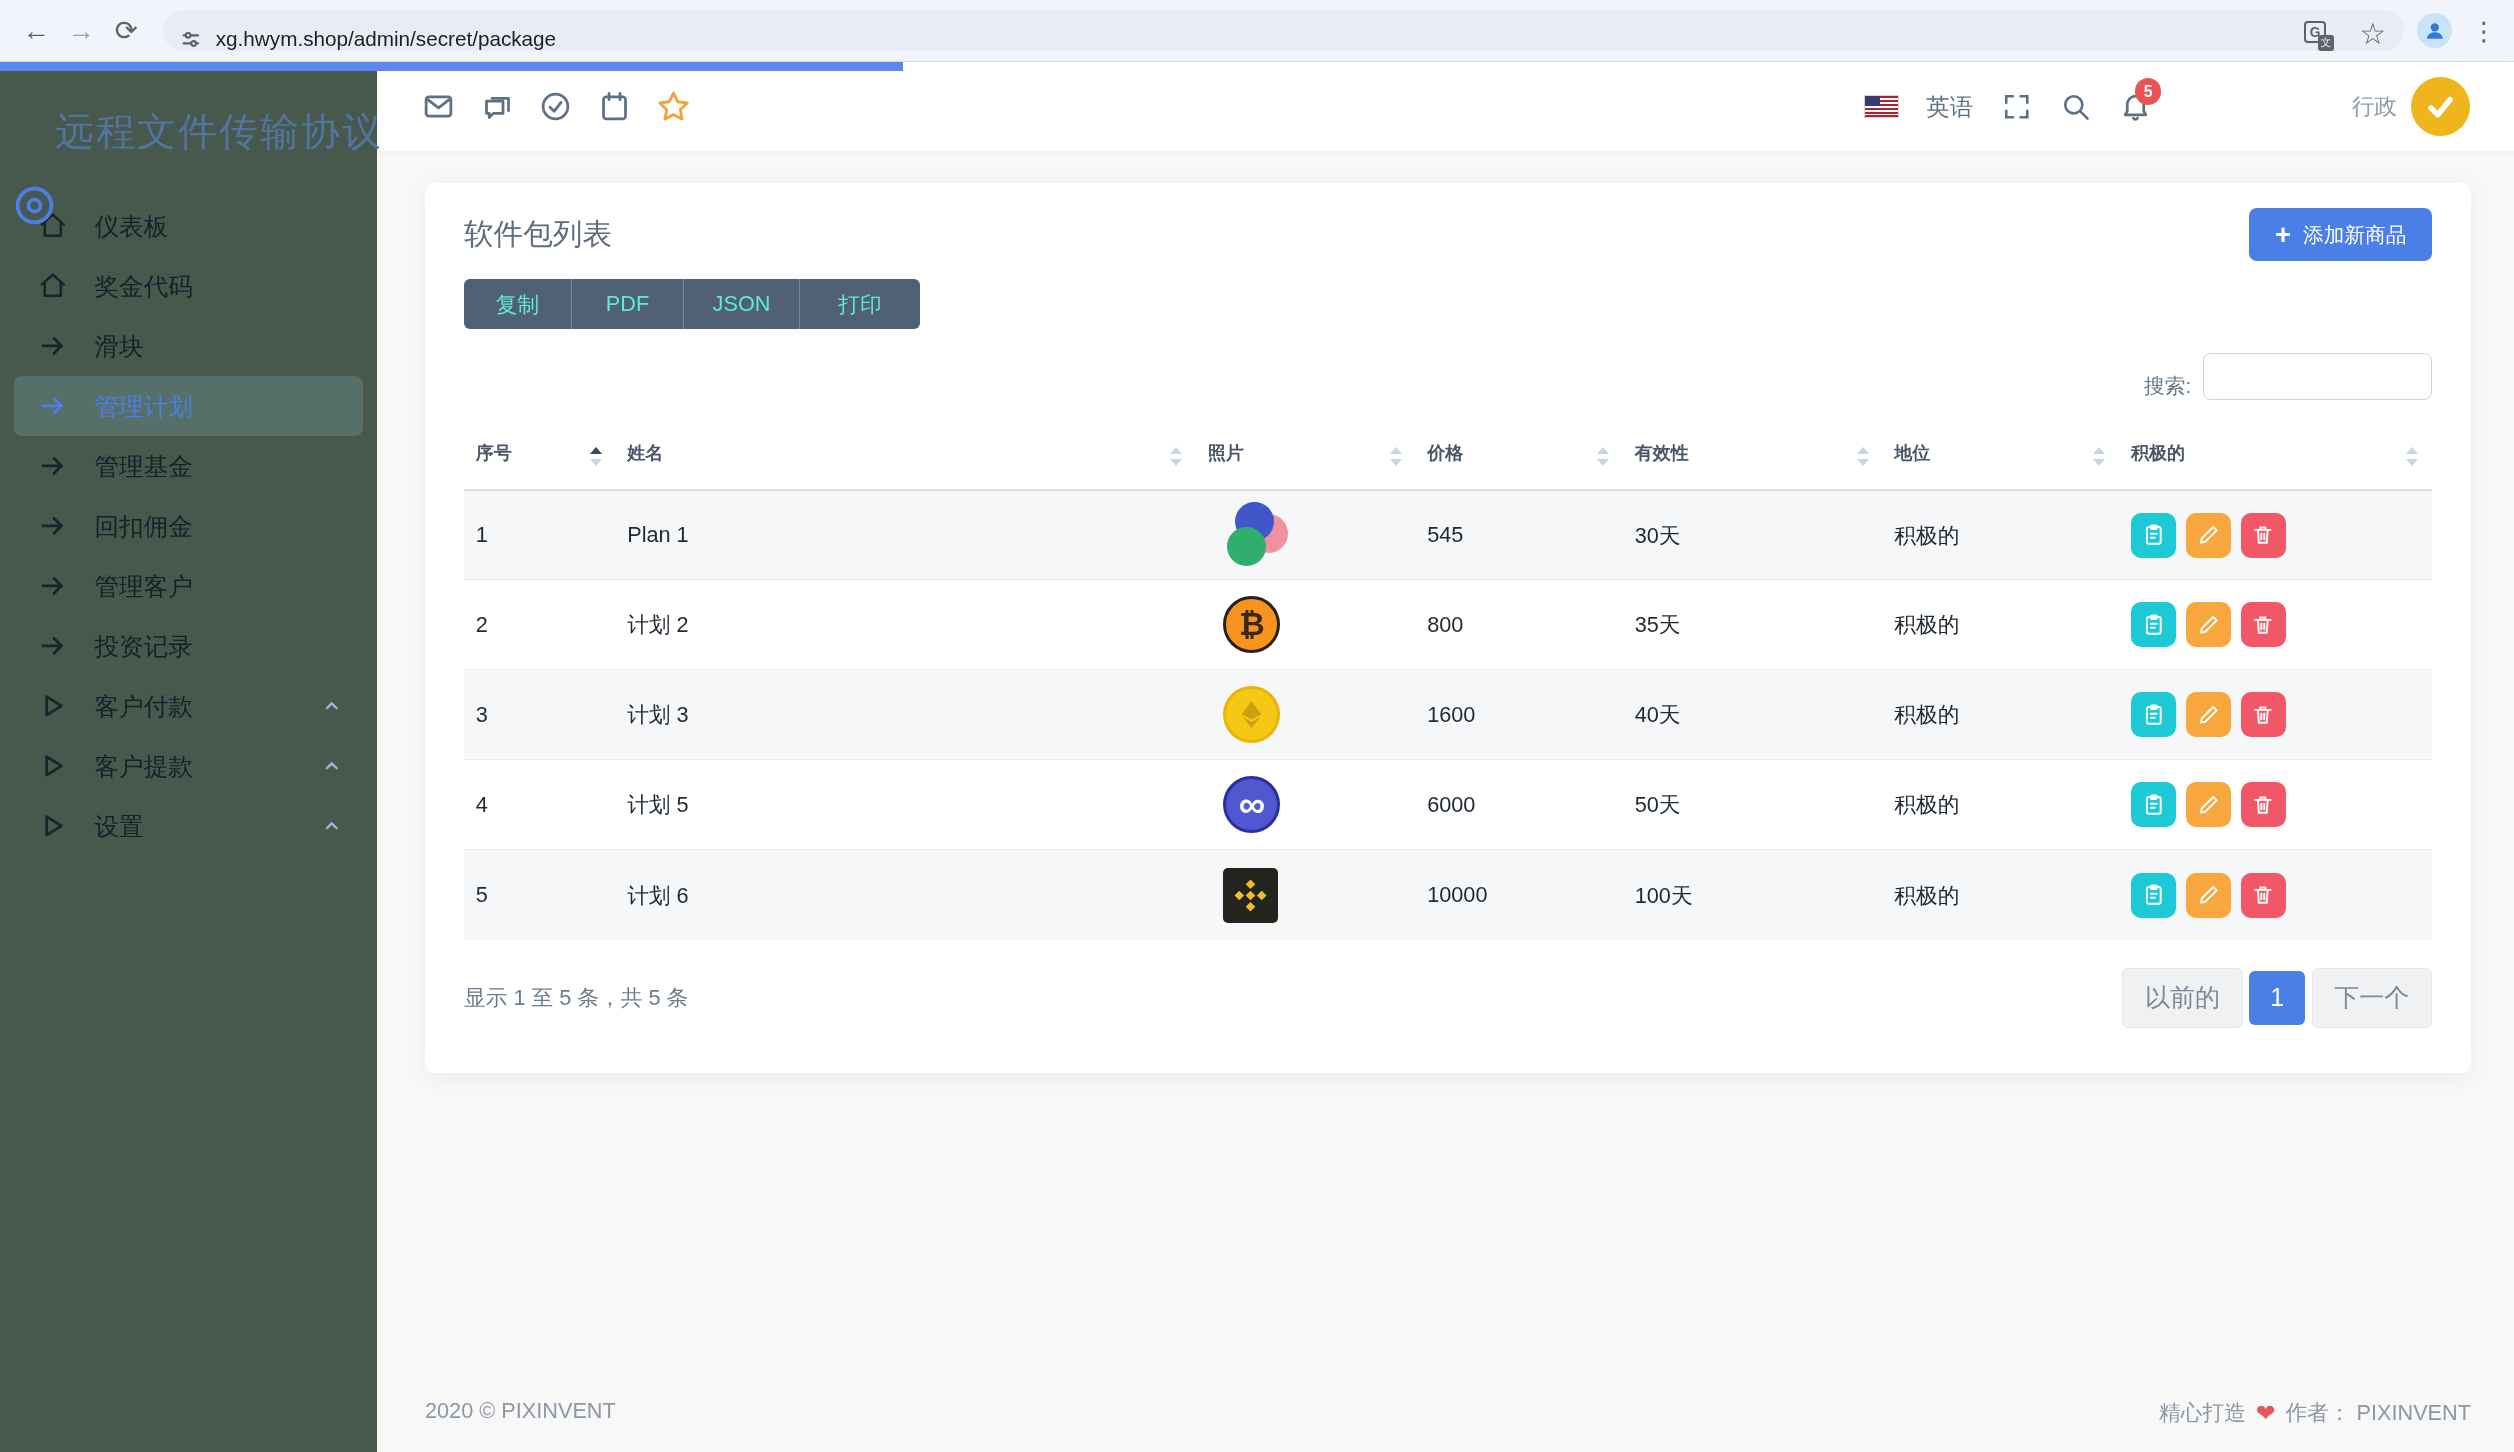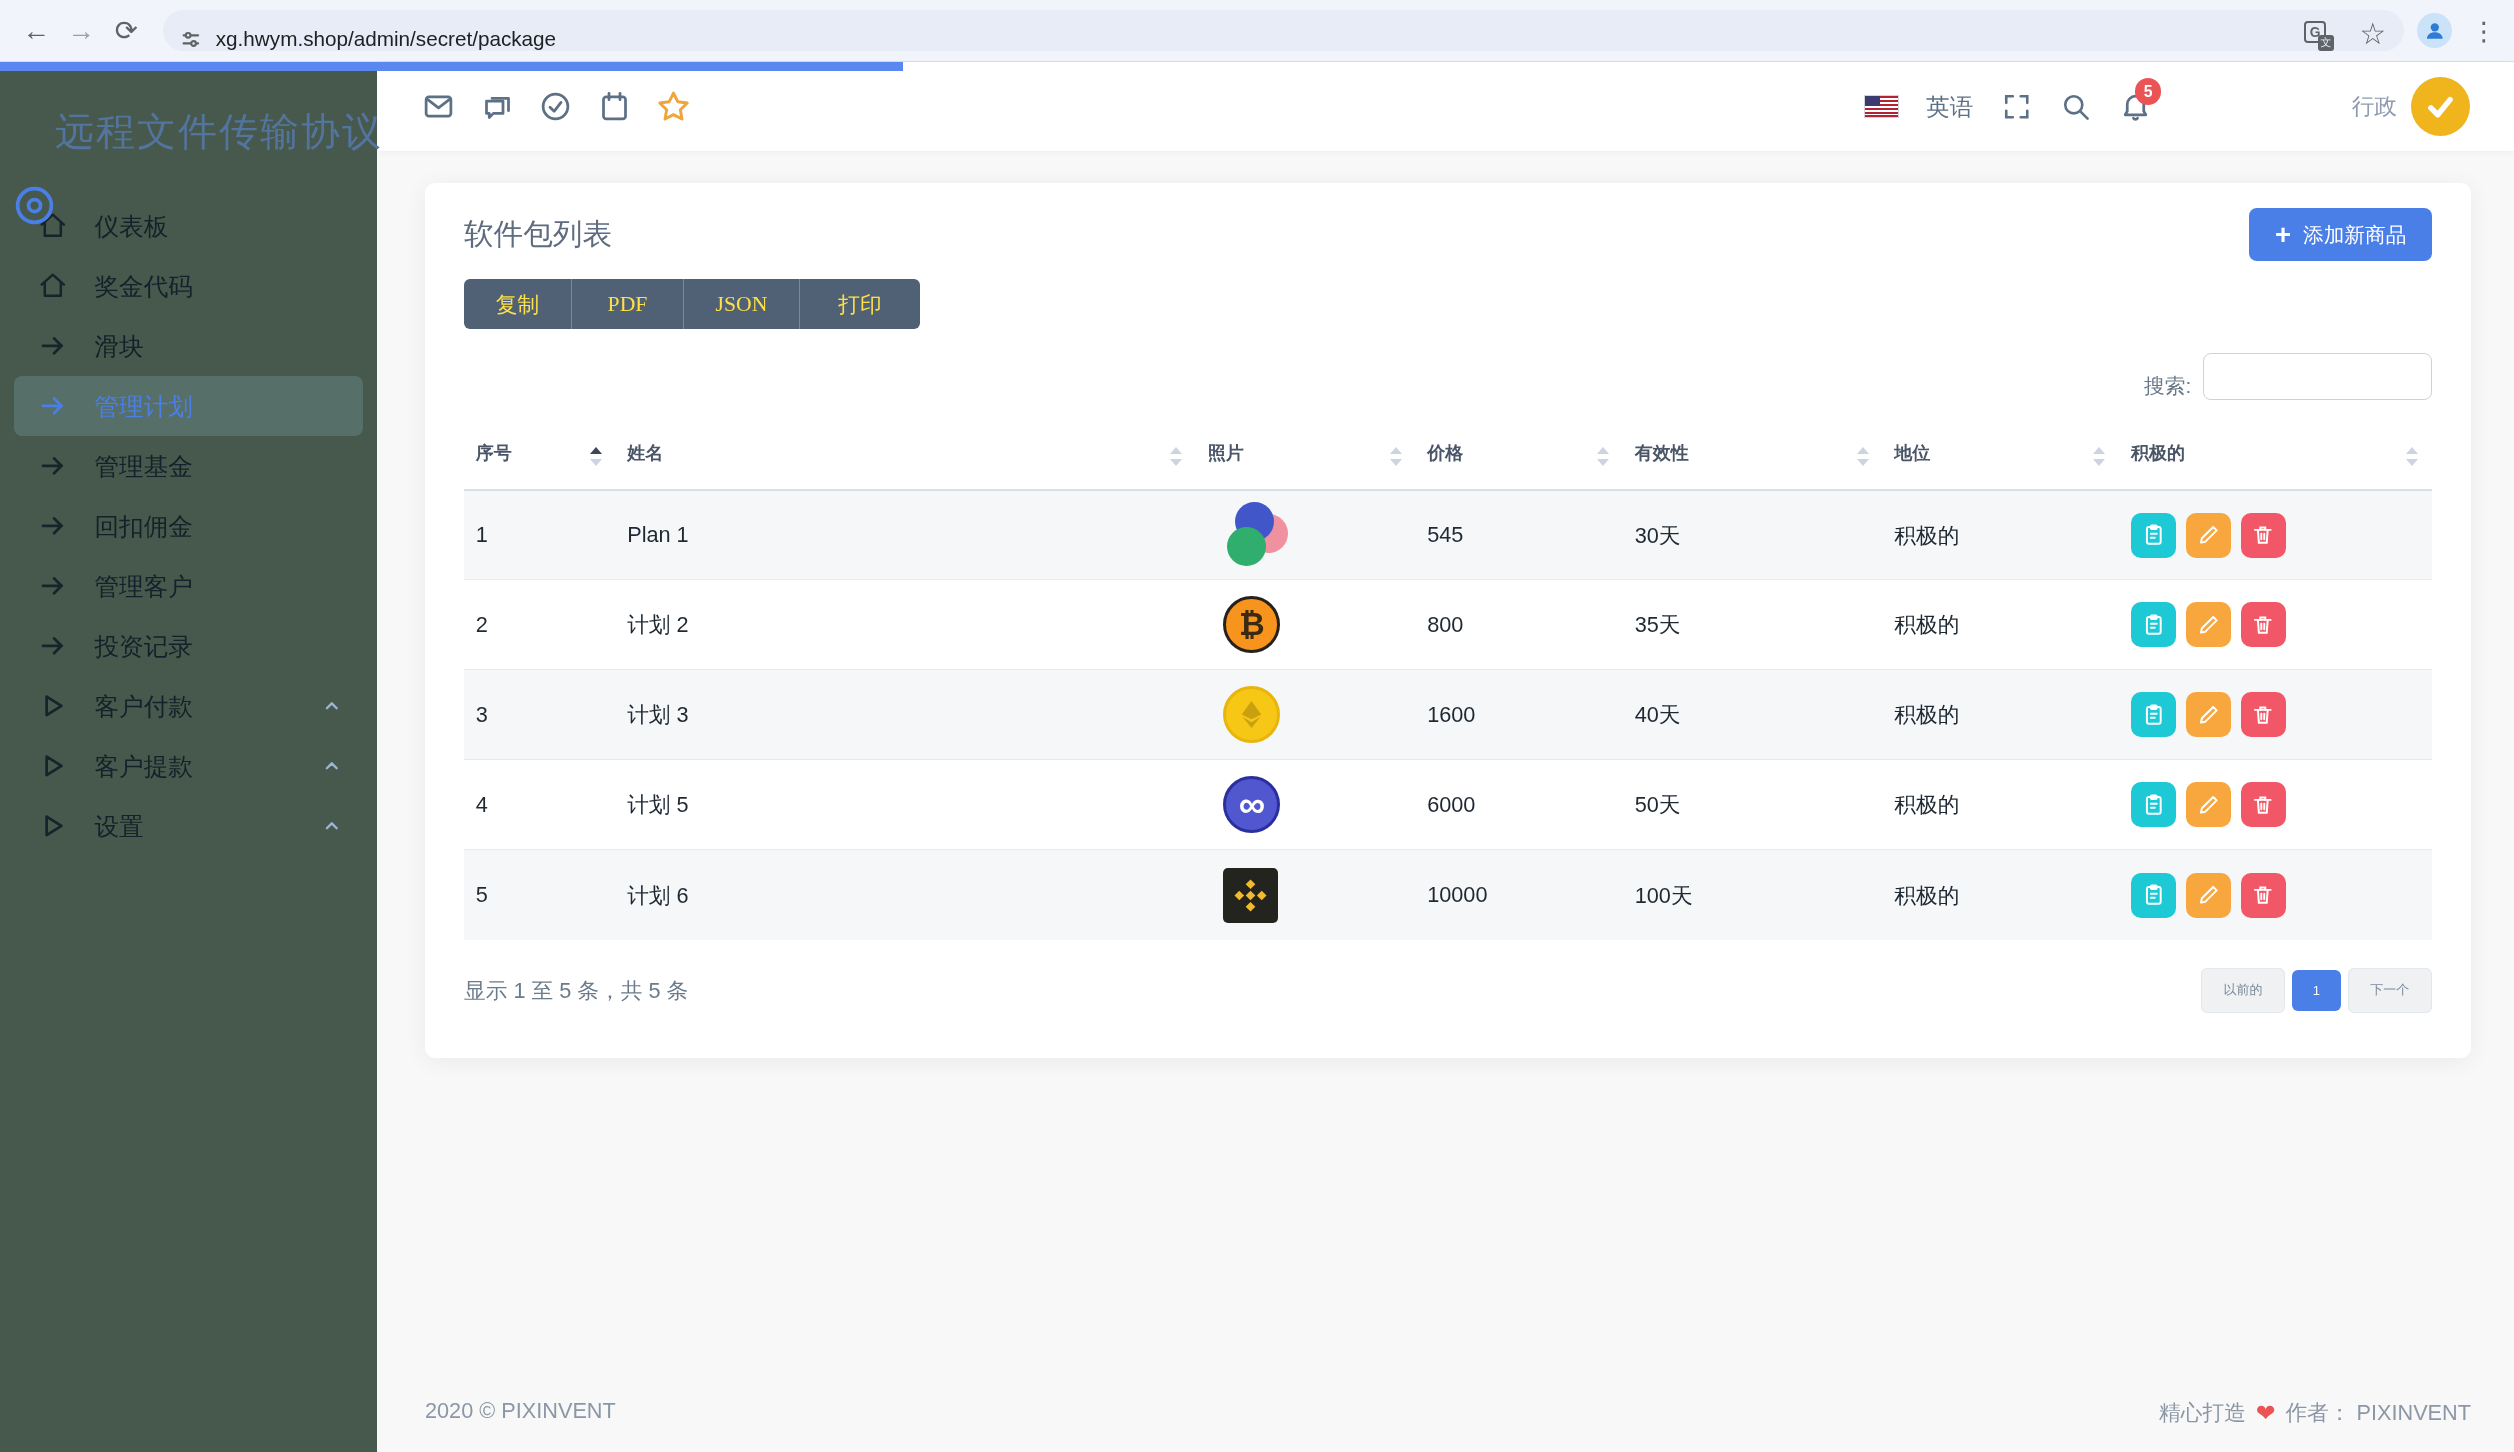--- a/index.html
+++ b/index.html
@@ -74,22 +74,22 @@
   .content { flex:1; padding:31.5px 44px 0 48px; }
   .card { background:#ffffff; border-radius:9.9px; box-shadow:0 3.9px 23.6px rgba(0,0,0,.06);
           padding:25.6px 39px 45px; }
   .card-head { display:flex; justify-content:space-between; align-items:center; }
   .card-title { font-size:29.6px; font-weight:normal; color:#5e6c80; }
   .add-btn { display:flex; align-items:center; height:53px; padding:0 25.6px; border:none;
              background:#4a7fe8; color:#fff; font-size:20.7px; border-radius:7.9px; cursor:pointer;
              font-family:inherit; }
   .add-btn .plus { font-size:27.6px; margin-right:11.8px; font-weight:bold; }
   .export-group { display:flex; margin-top:17.7px; }
-  .exp-btn { border:none; background:#506175; color:#fde047; font-size:21.7px; padding:10.8px 0;
-             cursor:pointer; border-right:1px solid rgba(255,255,255,.25); font-family:Liberation Serif, serif; }
+  .exp-btn { border:none; background:#506175; color:#5eead4; font-size:21.7px; padding:10.8px 0;
+             cursor:pointer; border-right:1px solid rgba(255,255,255,.25); font-family:Liberation Sans, sans-serif; }
   .exp-btn:nth-child(1){ width:108px; border-radius:5.9px 0 0 5.9px; }
   .exp-btn:nth-child(2){ width:112px; }
   .exp-btn:nth-child(3){ width:116px; }
   .exp-btn:nth-child(4){ width:120px; border-radius:0 5.9px 5.9px 0; border-right:none; }
   .search-row { margin-top:23.6px; display:flex; justify-content:flex-end; align-items:flex-end; }
   .search-row label { font-size:20.7px; color:#69788a; margin-right:11.8px; }
   .search-row input { width:229px; height:47px; border:1px solid #cbd2da; border-radius:7.9px;
                       font-size:20.7px; padding:0 11.8px; outline:none; }
 
   
@@ -124,21 +124,21 @@
   .act { width:45px; height:45px; border:none; border-radius:9.9px; cursor:pointer;
          display:flex; align-items:center; justify-content:center; }
   .act.view { background:#1ec9d6; }
   .act.edit { background:#f8a73e; }
   .act.del  { background:#f25767; }
 
   
   .table-foot { margin-top:27.6px; display:flex; justify-content:space-between; align-items:center; }
   .info { font-size:21.7px; color:#6c7b8c; }
   .pagination { display:flex; align-items:center; }
-  .pg { font-size:13px; border-radius:5.9px; cursor:pointer; font-family:inherit; }
+  .pg { font-size:25px; border-radius:5.9px; cursor:pointer; font-family:inherit; }
   .pg.side { background:#eff1f3; color:#7c8999; border:1px solid #e3e6ea; padding:12.8px 21.7px; }
   .pg.cur { background:#4a7fe8; color:#fff; border:none; padding:12.8px 20.7px; margin:0 6.9px; }
 
   
   .footer { margin-top:auto; padding:17.7px 44px 25.6px 48px; display:flex;
             justify-content:space-between; font-size:21.7px; color:#8b97a6; }
   .foot-right { display:flex; align-items:center; }
   .heart { color:#ea5455; margin:0 9.9px; font-size:23.6px; }
 </style>
 </head>

